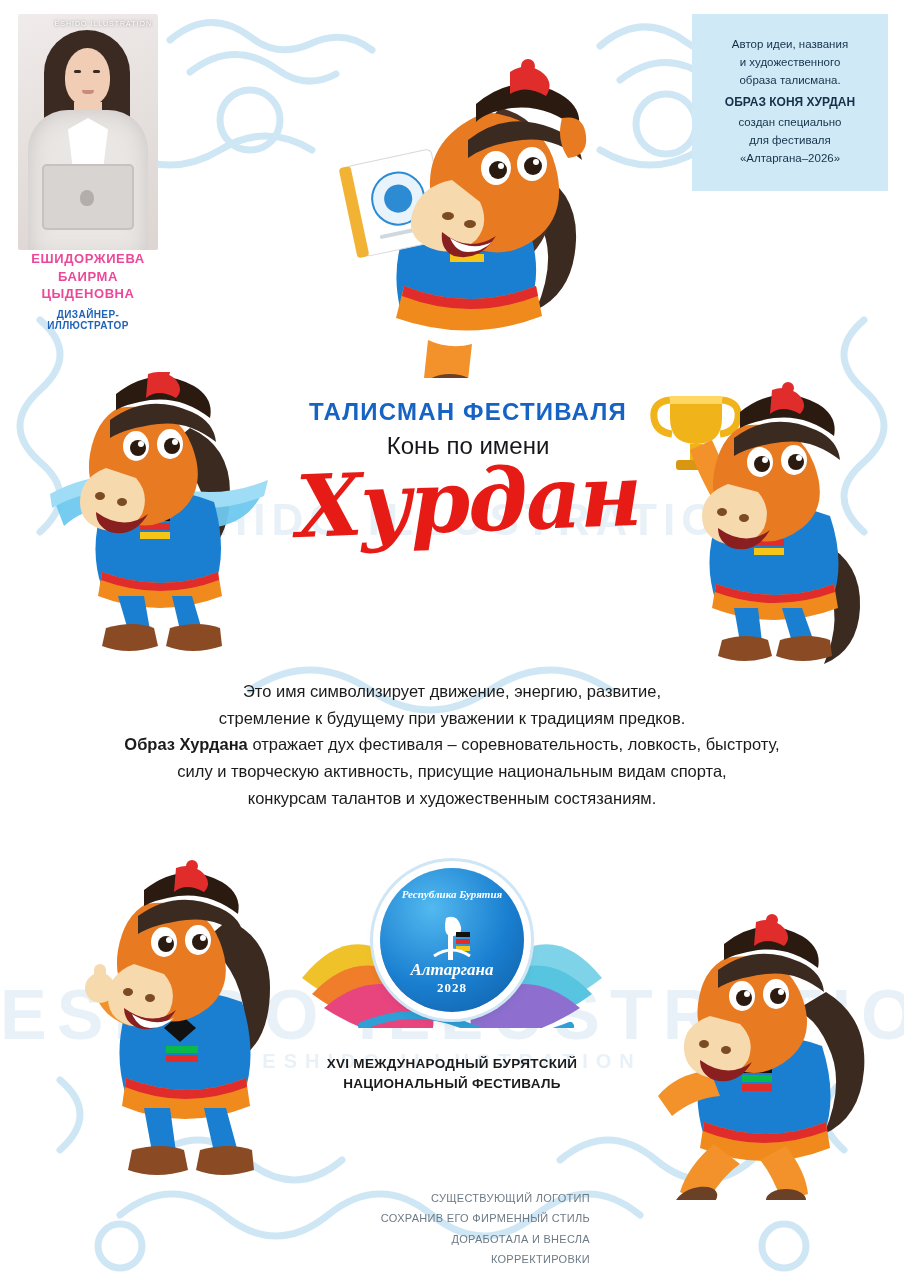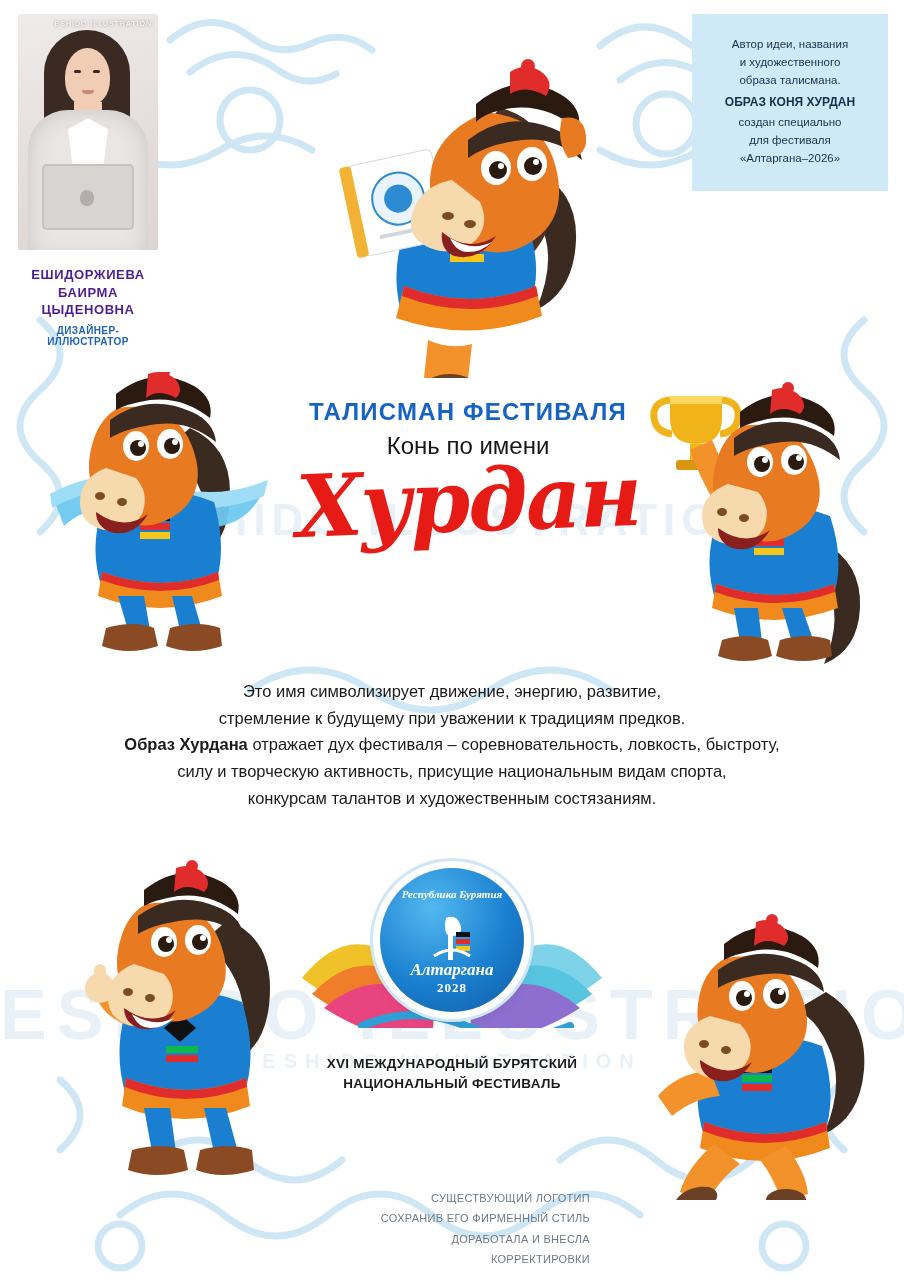--- a/index.html
+++ b/index.html
@@ -129,22 +129,21 @@
     position: absolute;
     right: 6px; top: 6px;
     font-size: 7px;
     line-height: 1.25;
     letter-spacing: 1px;
     color: #ffffff;
     text-align: right;
     text-shadow: 0 0 3px rgba(0,0,0,.55);
   }
   .author-name {
-    margin-top: 16px;
-    color: #4c1d95;
+    color: #ec4899;
     font-weight: 700;
     font-size: 13px;
     line-height: 1.35;
     letter-spacing: .6px;
   }
   .author-role {
     margin-top: 6px;
     color: #1e63b8;
     font-weight: 700;
     font-size: 10px;

